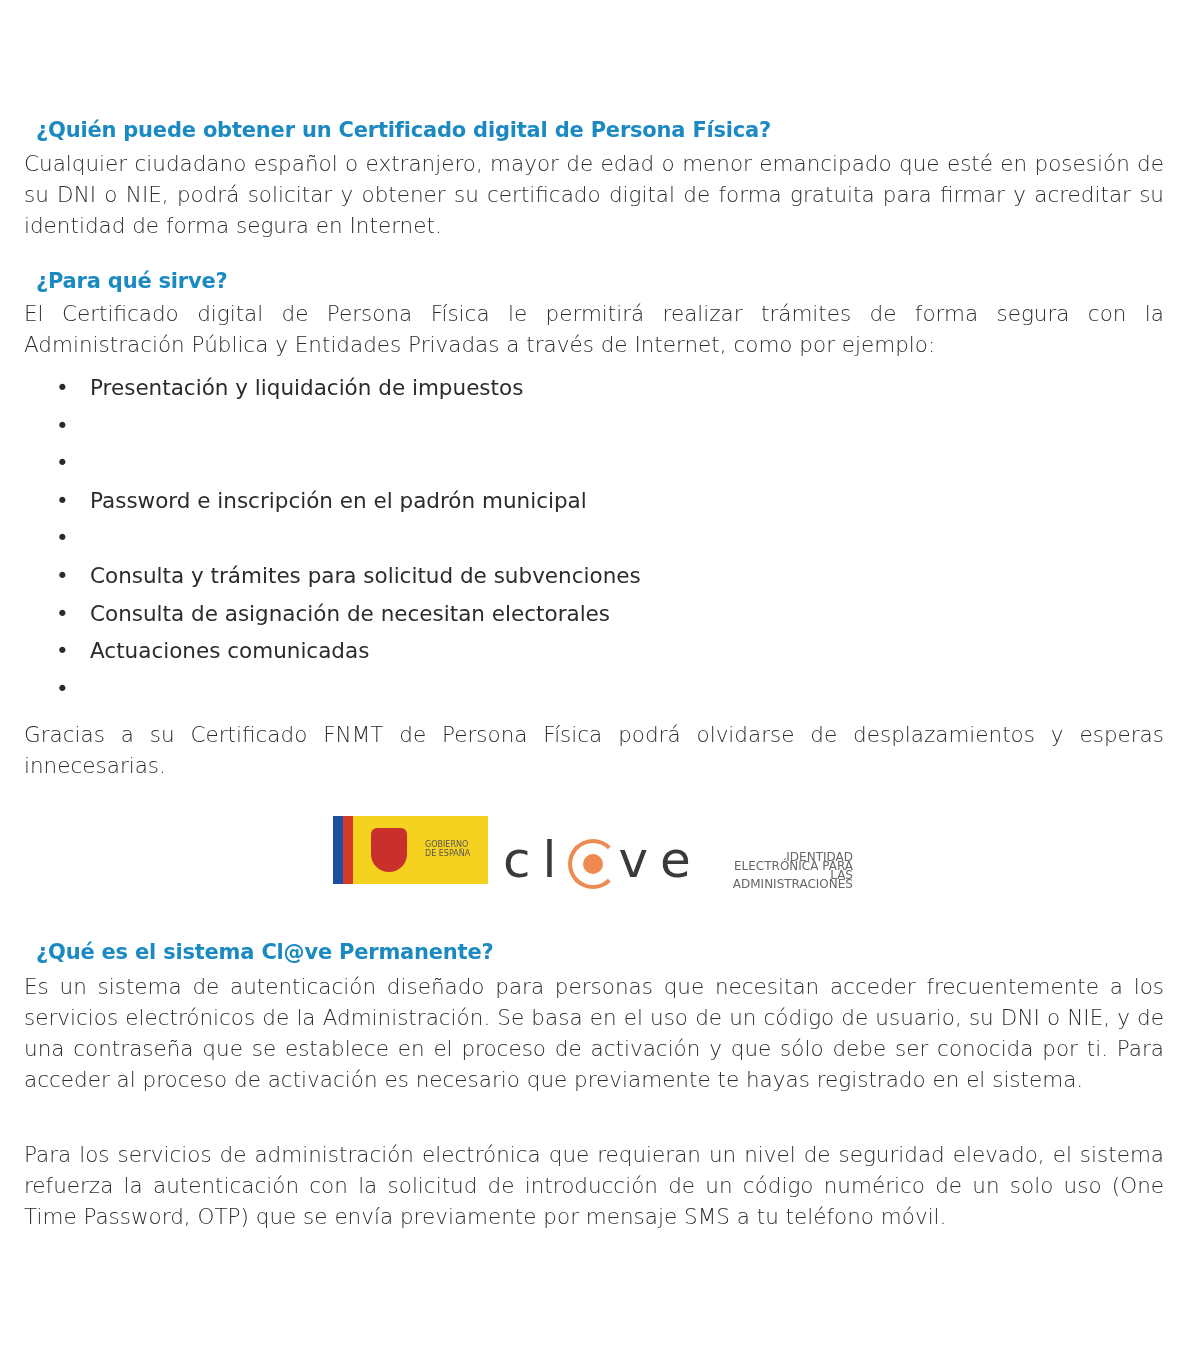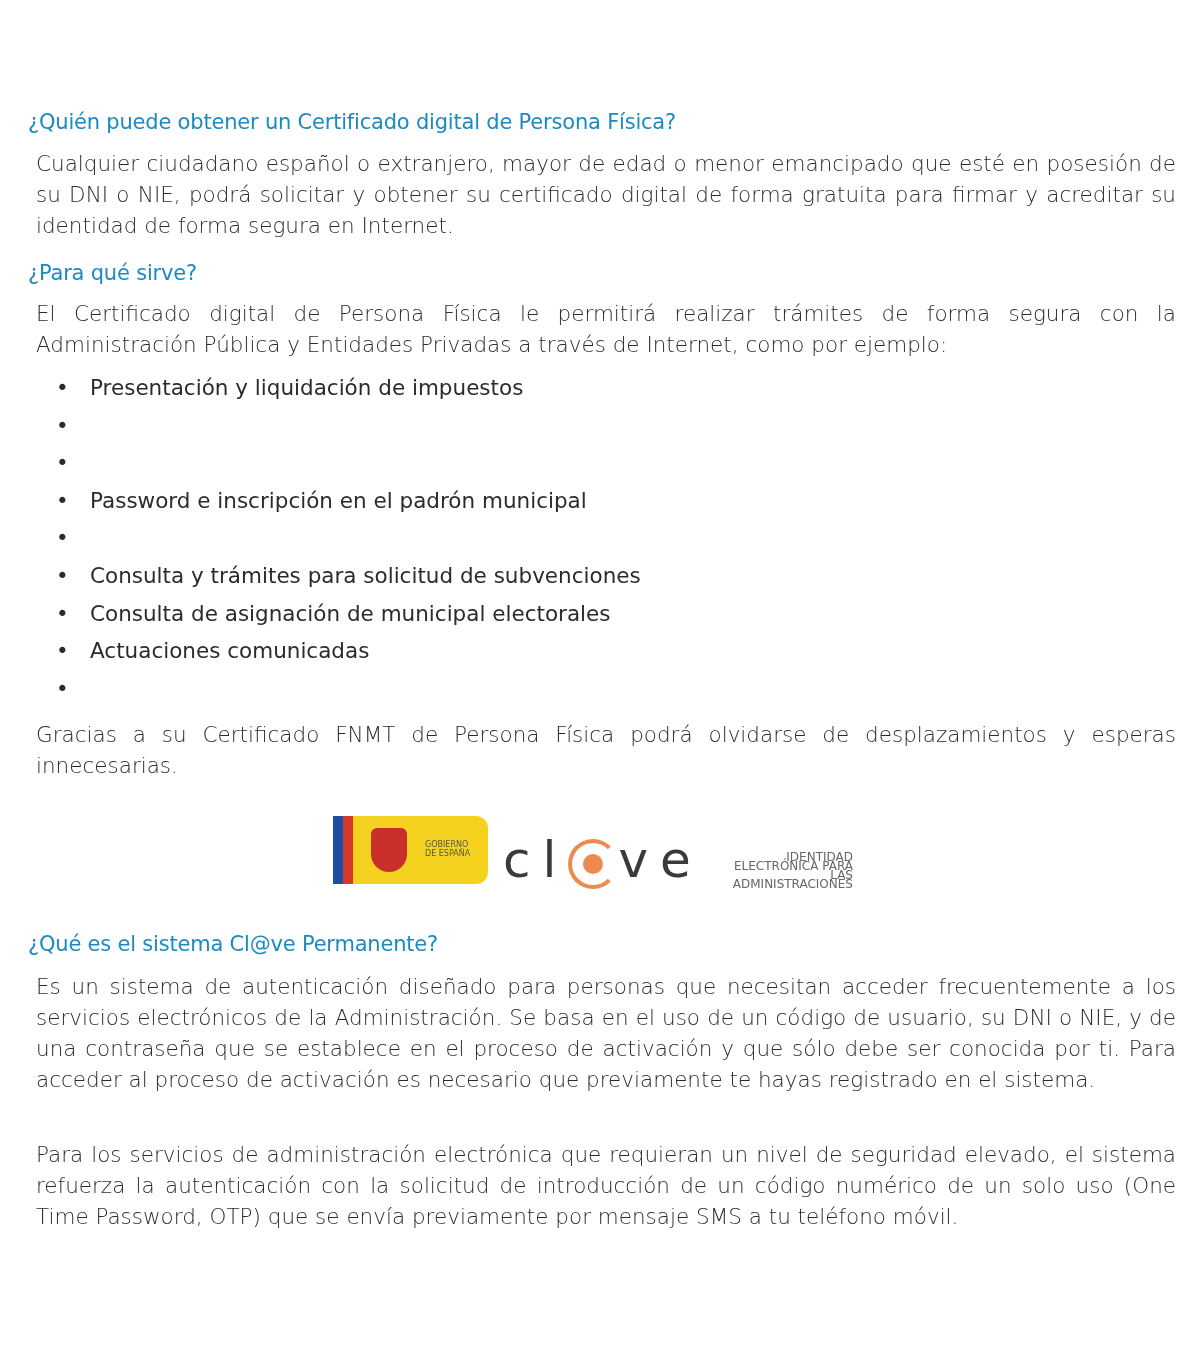--- a/index.html
+++ b/index.html
@@ -1,24 +1,24 @@
 <!DOCTYPE html>
 <html><head>
 <meta charset="utf-8">
 <style>
   html, body { margin:0; padding:0; background:#ffffff; }
   body { width:1200px; height:1365px; position:relative; overflow:hidden; font-family:"DejaVu Sans", sans-serif; color:#2b2b2b; }
   .page { position:absolute; left:24px; top:0; width:1140px; }
-  h2 { font-family:"DejaVu Sans", sans-serif; font-weight:normal; color:#1b8ac2; font-size:21px; margin:4px; position:absolute; left:0; letter-spacing:-0.2px; }
-  p { margin:0; font-size:21.5px; line-height:31px; text-align:justify; position:absolute; left:12px; width:1140px; font-weight:300; }
+  h2 { font-family:"DejaVu Sans", sans-serif; font-weight:bold; color:#1b8ac2; font-size:21px; margin:12px; position:absolute; left:0; letter-spacing:-0.2px; }
+  p { margin:0; font-size:21.5px; line-height:31px; text-align:justify; position:absolute; left:0; width:1140px; font-weight:300; }
   ul { list-style:none; margin:0; padding:0; position:absolute; left:32px; top:372px; }
   li { font-size:21.5px; height:37.6px; line-height:31px; position:relative; padding-left:34px; }
   li .bullet { position:absolute; left:0; top:0; }
   .logos { position:absolute; left:333px; top:816px; width:520px; height:70px; }
-  .gob { position:absolute; left:0; top:0; width:155px; height:68px; background:#f4d21f;border-radius:12px; }
+  .gob { position:absolute; left:0; top:0; width:155px; height:68px; background:#f4d21f; }
   .gob .blue { position:absolute; left:0; top:0; width:10px; height:68px; background:#1c4fa0; }
   .gob .red { position:absolute; left:10px; top:0; width:10px; height:68px; background:#d43a2a; }
   .gob .shield { position:absolute; left:38px; top:12px; width:36px; height:44px; border-radius:6px 6px 18px 18px; background:#c9302c; }
   .gob .gtext { position:absolute; left:92px; top:24px; font-size:8px; line-height:9px; color:#555; }
   .clave { position:absolute; left:170px; top:0; font-size:50px; color:#3a3a3a; letter-spacing:12px; line-height:62px;margin-top:13px; }
   .clave .at { display:inline-block; width:42px; height:42px; border-radius:50%; border:4px solid #ee8a4f; border-right-color:transparent; position:relative; vertical-align:middle; }
   .clave .at::after { content:""; position:absolute; left:11px; top:11px; width:20px; height:20px; border-radius:50%; background:#ee8a4f; }
   .clavesub { position:absolute; left:392px; top:37px; font-size:12px; line-height:9px; color:#666;text-align:right; }
 </style>
 </head>
@@ -31,21 +31,21 @@
   <h2 style="top:257px">¿Para qué sirve?</h2>
   <p style="top:298px">El Certificado digital de Persona Física le permitirá realizar trámites de forma segura con la Administración Pública y Entidades Privadas a través de Internet, como por ejemplo:</p>
 
   <ul>
     <li><span class="bullet">•</span><span>Presentación y liquidación de impuestos</span></li>
     <li><span class="bullet">•</span></li>
     <li><span class="bullet">•</span></li>
     <li><span class="bullet">•</span><span>Password e inscripción en el padrón municipal</span></li>
     <li><span class="bullet">•</span></li>
     <li><span class="bullet">•</span><span>Consulta y trámites para solicitud de subvenciones</span></li>
-    <li><span class="bullet">•</span><span>Consulta de asignación de municipal electorales</span></li>
+    <li><span class="bullet">•</span><span>Consulta de asignación de necesitan electorales</span></li>
     <li><span class="bullet">•</span><span>Actuaciones comunicadas</span></li>
     <li><span class="bullet">•</span></li>
   </ul>
 
   <p style="top:719px">Gracias a su Certificado FNMT de Persona Física podrá olvidarse de desplazamientos y esperas innecesarias.</p>
 </div>
 
 <div class="logos">
   <div class="gob">
     <div class="blue"></div>

